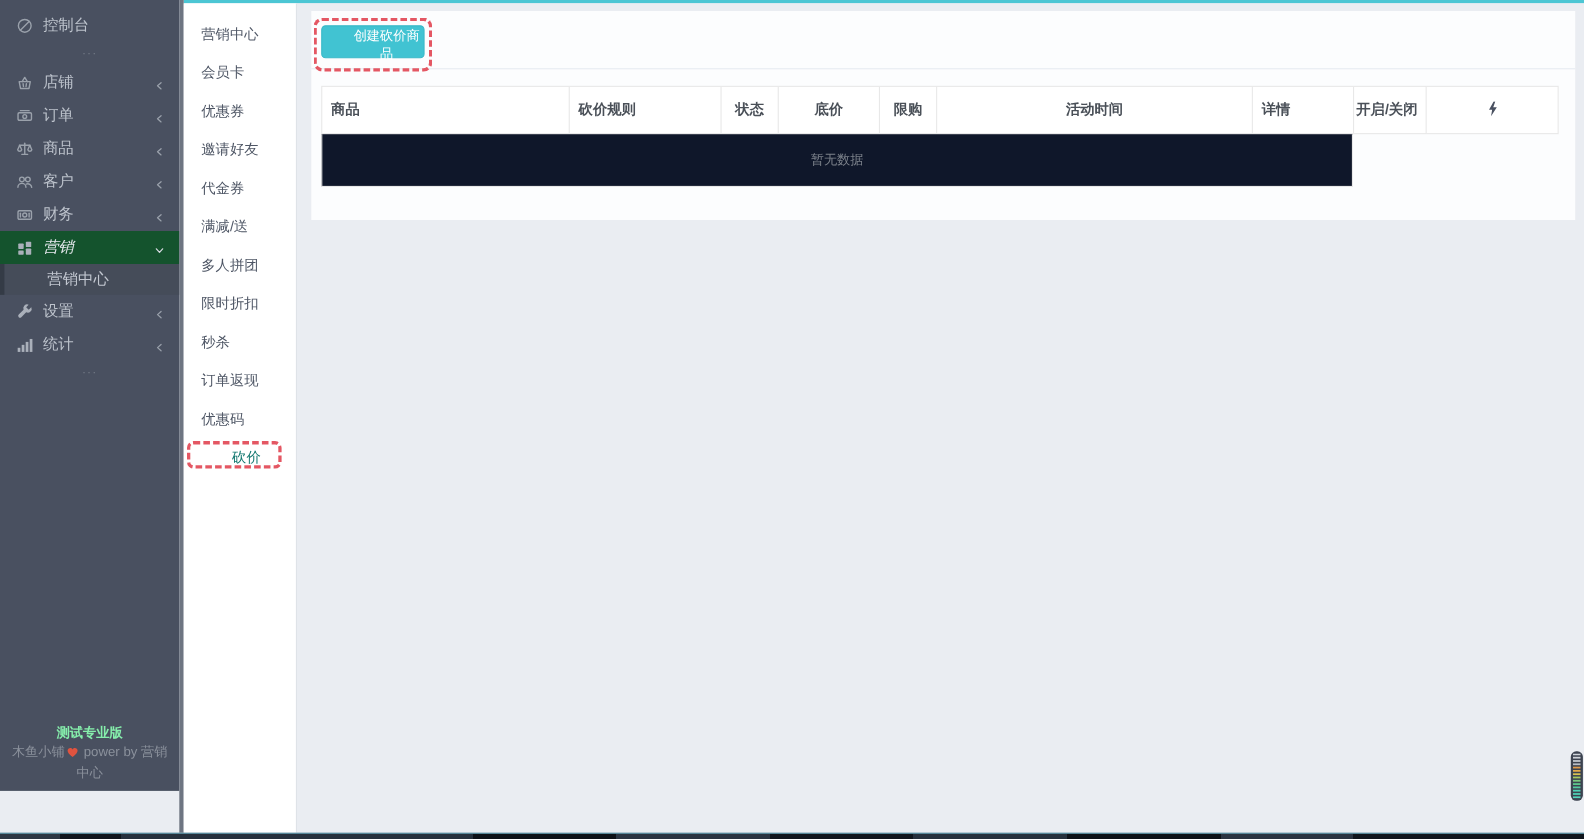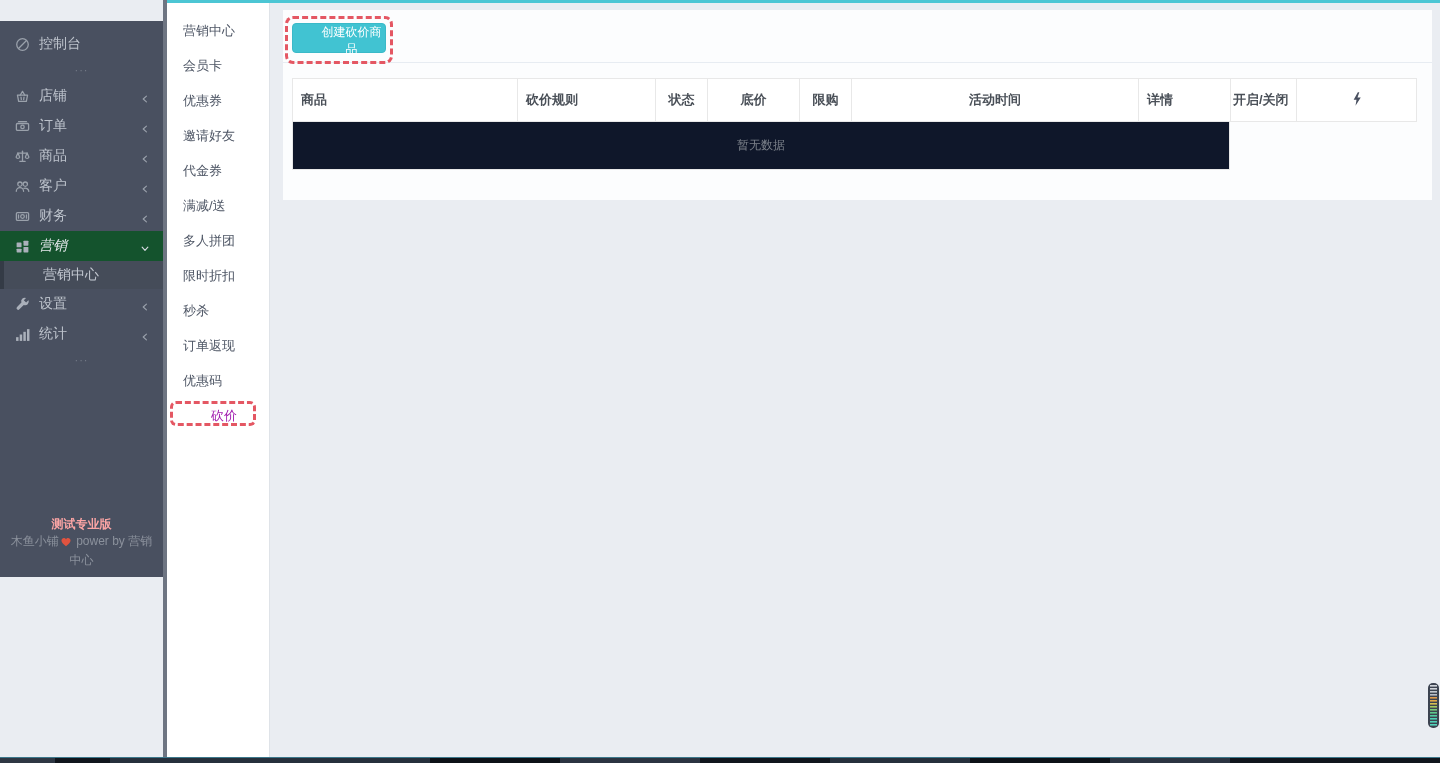--- a/index.html
+++ b/index.html
@@ -4,41 +4,41 @@
 <style>
   * { margin:0; padding:0; box-sizing:border-box; }
   html,body { width:1440px; height:763px; overflow:hidden; }
   body { font-family:"Liberation Sans","DejaVu Sans",sans-serif; background:#eaedf2; }
   #app { position:relative; width:1440px; height:763px; background:#eaedf2; overflow:hidden; }
 
   
   .top-accent { position:absolute; left:167px; top:0; right:0; height:3px; background:#4cc6d4; }
 
   
-  .sidebar { position:absolute; left:0; top:0; width:163px; height:556px; background:#495060;margin-top:21px; }
+  .sidebar { position:absolute; left:0; top:0; width:163px; height:719px; background:#495060; }
   .sidebar-rail { position:absolute; left:163px; top:0; width:4px; height:757px; background:#6e7582; }
   .sb-menu { padding-top:8px; }
   .sb-item { position:relative; height:30px; display:flex; align-items:center; padding-left:15px; color:#bdc3cc; font-size:14px; cursor:pointer; }
   .sb-item .sb-icon { width:15px; height:15px; margin-right:9px; display:inline-flex; align-items:center; justify-content:center; }
   .sb-item svg.ic { stroke:#9aa1ab; fill:none; stroke-width:1.2; stroke-linecap:round; stroke-linejoin:round; }
   .sb-item svg.ic-fill { fill:#aab0ba; stroke:none; }
   .sb-chevron { position:absolute; right:13px; top:50%; transform:translateY(-50%); width:10px; height:10px; }
   .sb-chevron svg { stroke:#9aa1ab; fill:none; stroke-width:1.6; stroke-linecap:round; stroke-linejoin:round; }
   .sb-item.active-parent { background:#14532d; color:#e7eaef;font-style:italic; }
   .sb-item.active-parent .sb-chevron svg { stroke:#d6dae1; }
   .sb-subitem { height:28px; display:flex; align-items:center; padding-left:39px; background:#454c59; border-left:4px solid #343b46; color:#c3c8d1; font-size:14px; cursor:pointer; }
   .sb-divider { height:22px; display:flex; align-items:center; justify-content:center; color:#747b87; font-size:11px; letter-spacing:1px; }
   .sb-footer { position:absolute; left:0; bottom:8px; width:163px; text-align:center; font-size:12px; line-height:17px; color:#8b919c; padding:0 6px; }
-  .sb-footer .edition { color:#fca5a5; font-weight:bold; display:block; }
+  .sb-footer .edition { color:#86efac; font-weight:bold; display:block; }
   .heart-svg { display:inline-block; vertical-align:-2px; margin:0 1px; }
 
   
   .submenu { position:absolute; left:167px; top:3px; width:103px; height:754px; background:#ffffff; border-right:1px solid #dfe3e8; padding-top:10px; }
   .sm-item { position:relative; height:35px; display:flex; align-items:center; padding-left:16px; font-size:13px; color:#4e5665; cursor:pointer; }
-  .sm-item.active { color:#a21caf;padding-left:44px; }
+  .sm-item.active { color:#0f766e;padding-left:44px; }
   .sm-annotation { position:absolute; left:3px; top:3px; width:86px; height:25px; border:3px dashed #e45763; border-radius:6px; pointer-events:none; }
 
   
   .main { position:absolute; left:270px; top:3px; right:0; height:754px; background:#eaedf2; }
   .card { position:absolute; left:13px; top:7px; width:1149px; height:190px; background:#fcfdfe; }
   .toolbar { position:relative; height:53px; border-bottom:1px solid #e7ecf2; }
   .btn-wrap { position:absolute; left:9px; top:13px; }
   .btn-annotation { position:absolute; left:-7px; top:-7px; right:-7px; bottom:-7px; border:3px dashed #e45763; border-radius:8px; pointer-events:none; }
   .create-btn { position:relative; width:94px; height:30px; background:#41c3d2; border:1px solid #3ab9c8; border-radius:4px; color:#ffffff; font-size:12px; font-family:inherit; cursor:pointer;padding-left:25px; }
 

